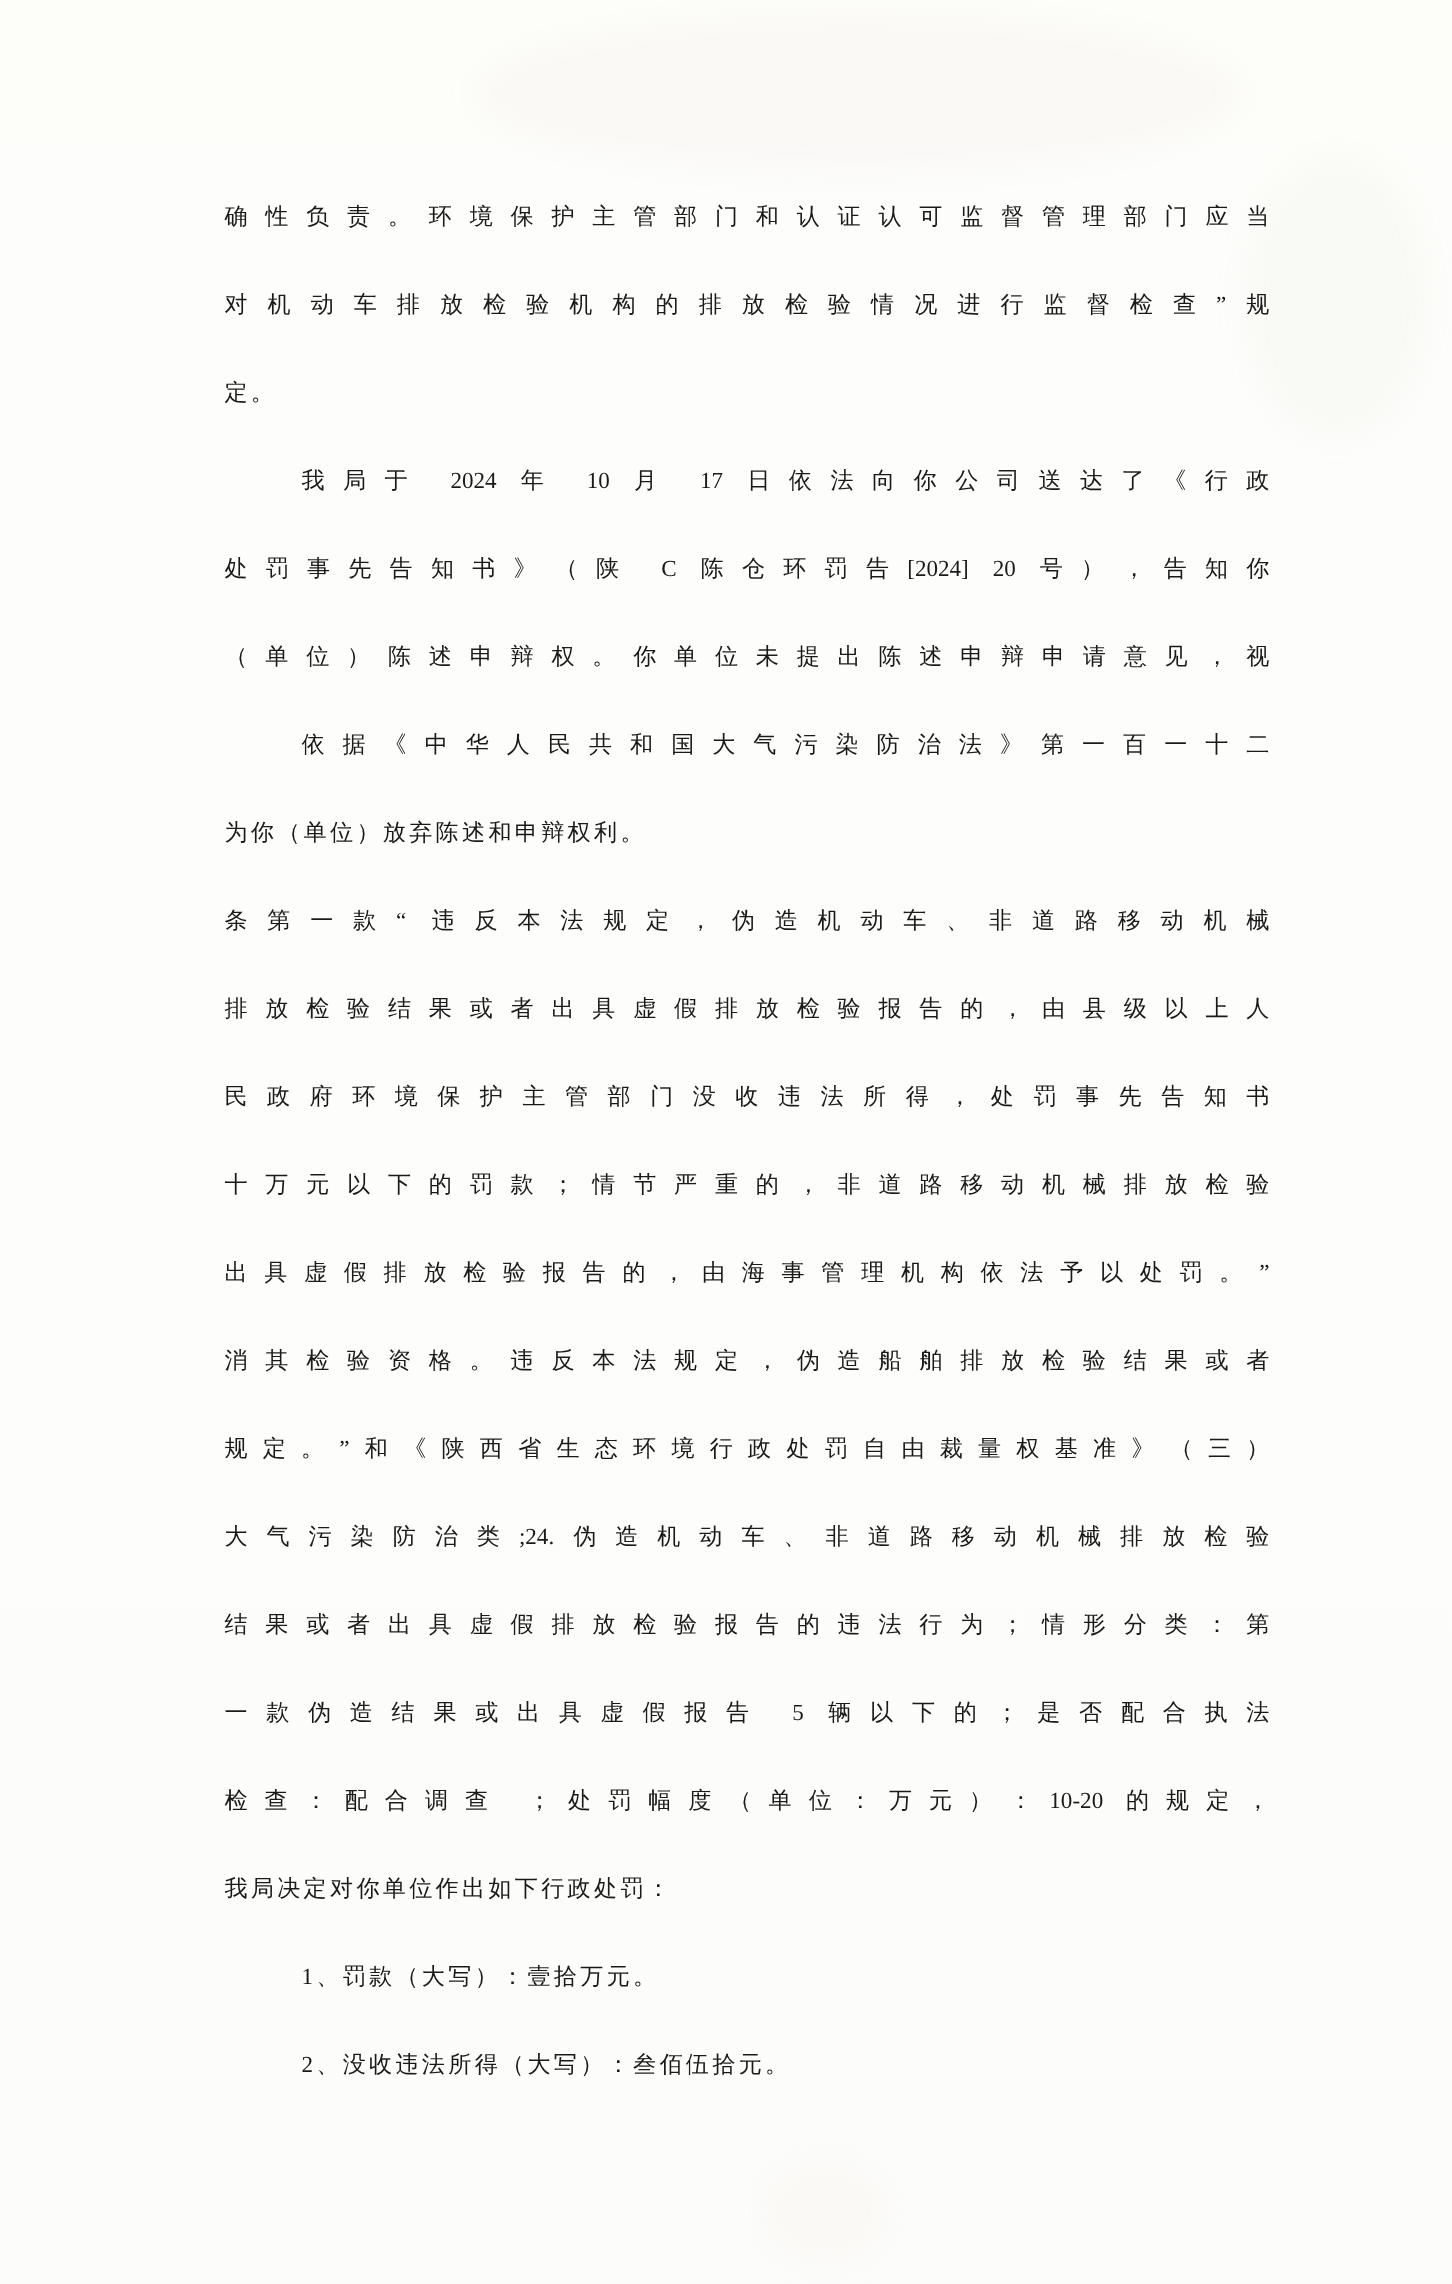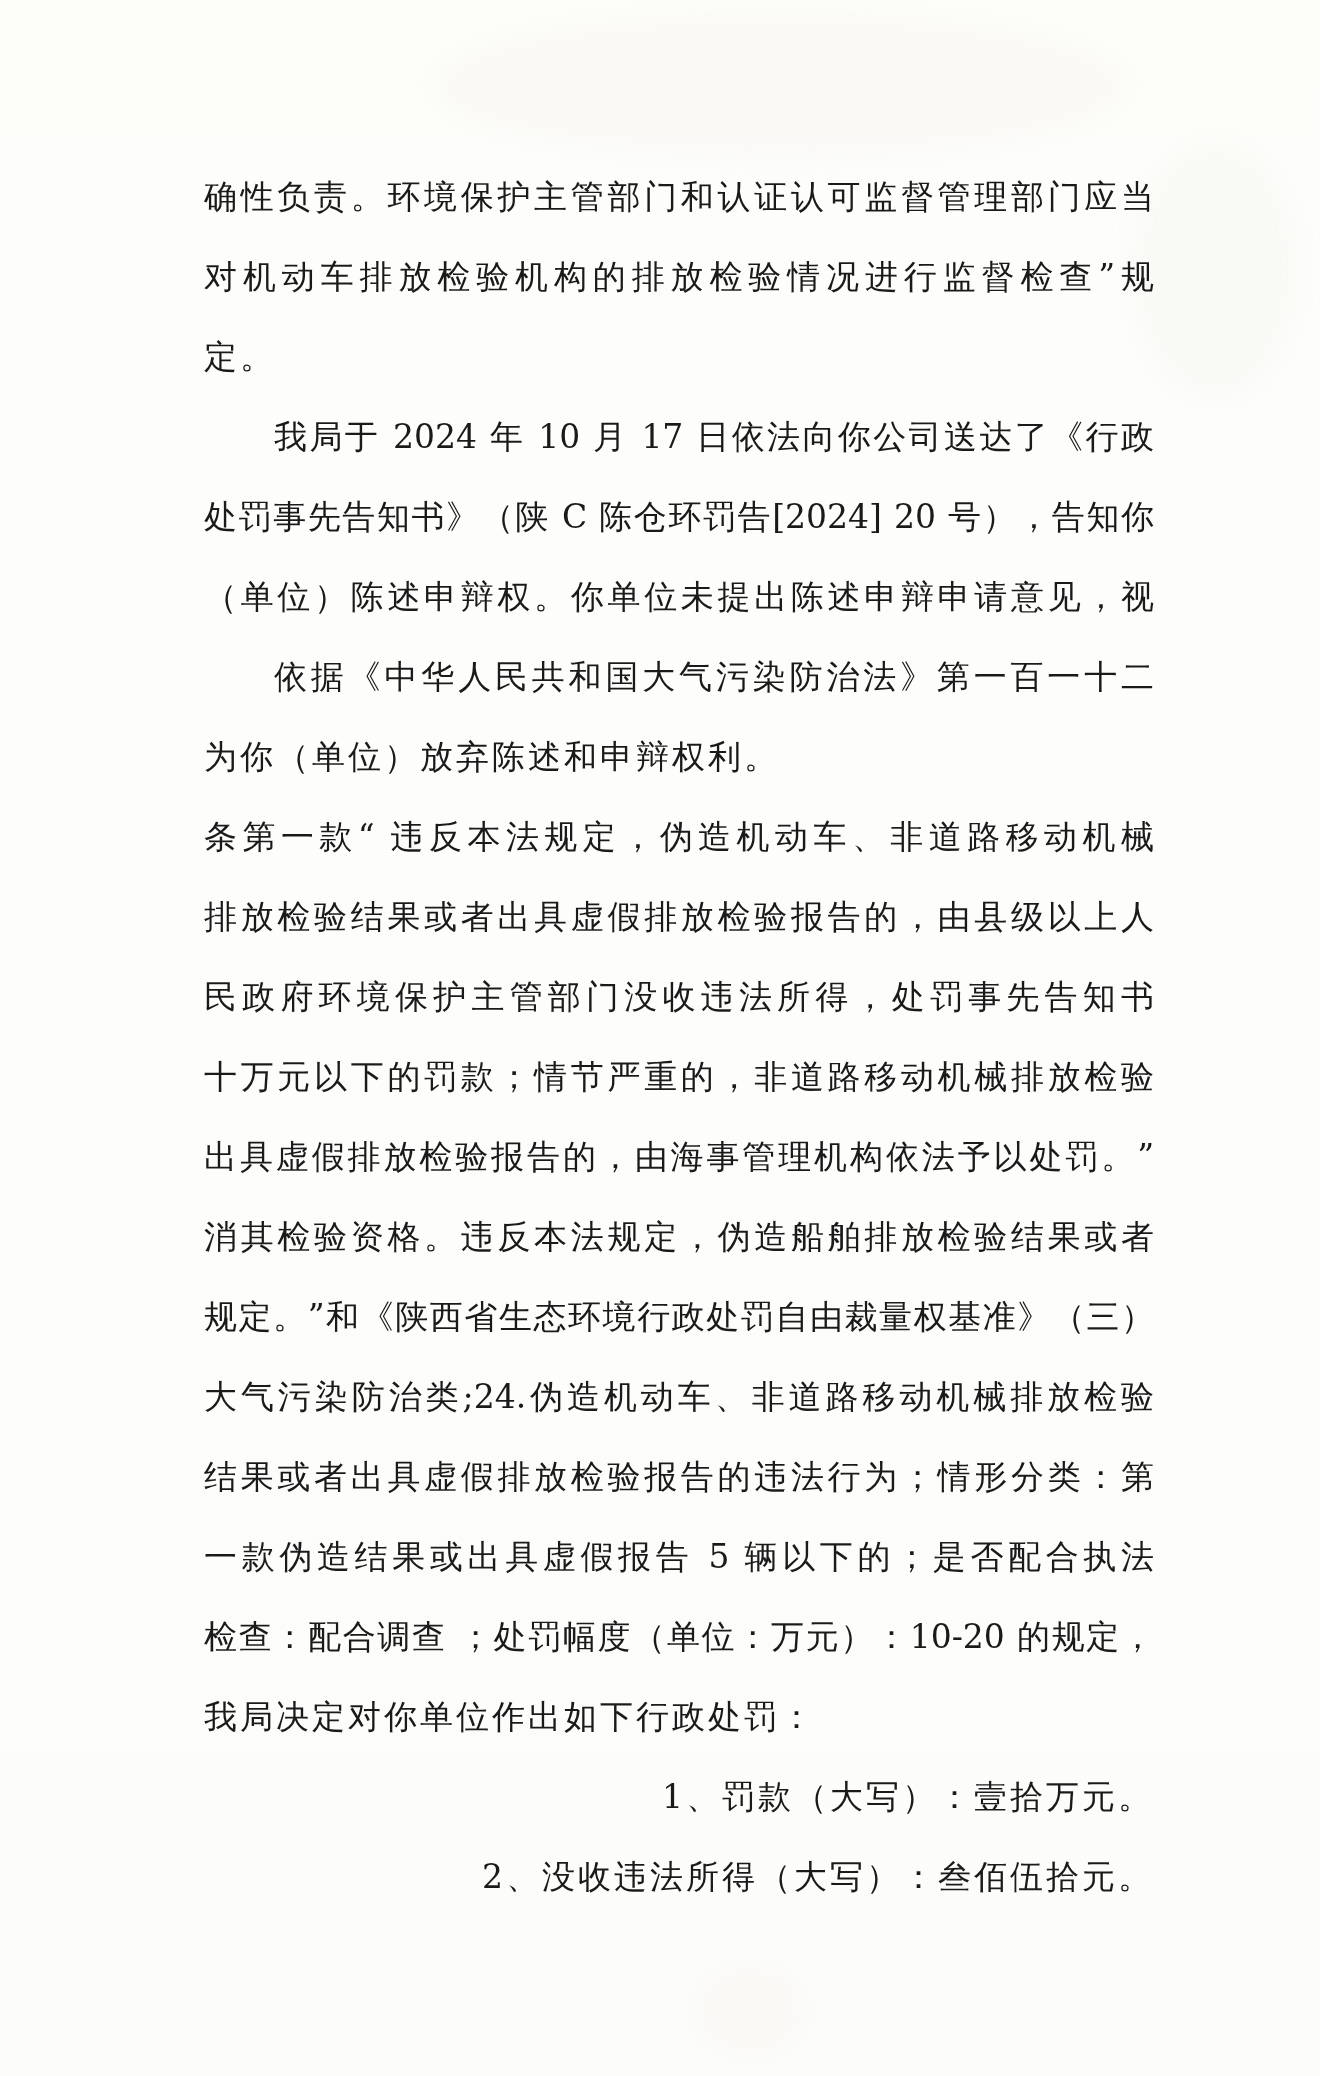--- a/index.html
+++ b/index.html
@@ -44,38 +44,38 @@
   .textblock {
     position: absolute;
     left: 204px;
     top: 157px;
     width: 950px;
     color: #1a1a1a;
   }
   .ln {
     height: 80px;
     line-height: 80px;
-    font-size: 33px;
+    font-size: 21px;
     white-space: normal;
+    font-family: Liberation Serif, serif;
   }
   
   .j {
     text-align: justify;
     text-align-last: justify;
     letter-spacing: 0;
   }
   
   .s {
     text-align: left;
     letter-spacing: 3px;
   }
   
   .ind {
     text-indent: 70px;
-    text-align: right;
   }
 </style>
 </head>
 <body>
 
 <div class="page">
   <div class="artifact a1"></div>
   <div class="artifact a2"></div>
   <div class="artifact a3"></div>
 

